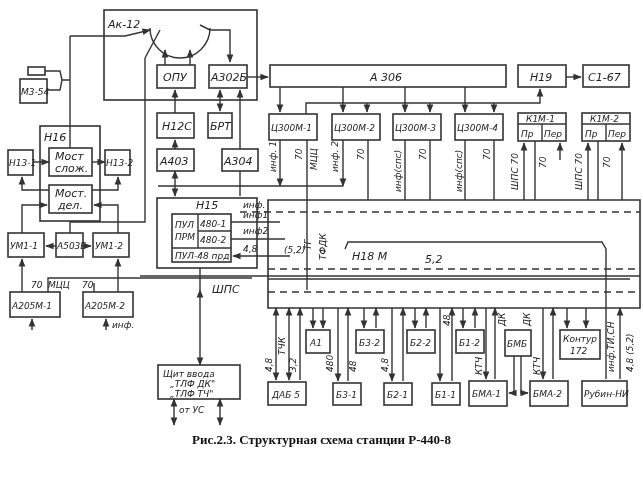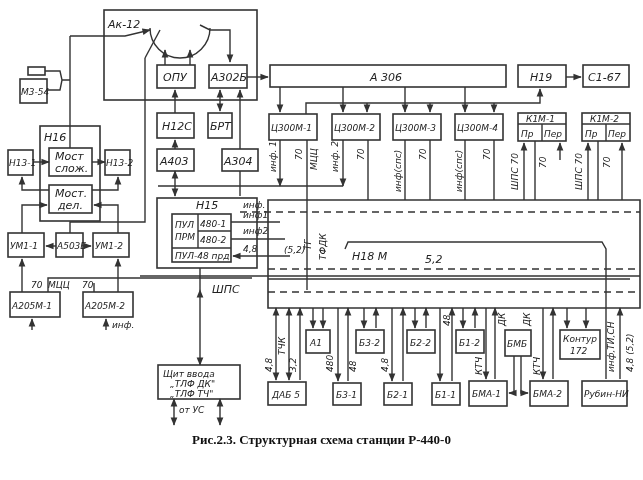--- a/index.html
+++ b/index.html
@@ -387,13 +387,13 @@
   <g>
     <rect class="blk" x="582" y="381" width="45" height="25"></rect>
     <text class="sm" x="584" y="397">Рубин-НИ</text>
   </g>
   <path class="ln" d="M606,308 L606,379"></path>
   <path class="ln" d="M620,379 L620,308" marker-end="url(#arr)"></path>
   <text class="sm" transform="translate(614,372) rotate(-90)">инф,ТИ,СН</text>
   <text class="sm" transform="translate(633,372) rotate(-90)">4,8 (5,2)</text>
 </svg>
 
-<div id="caption">Рис.2.3. Структурная схема станции Р-440-0</div>
+<div id="caption">Рис.2.3. Структурная схема станции Р-440-8</div>
 
 </body></html>

